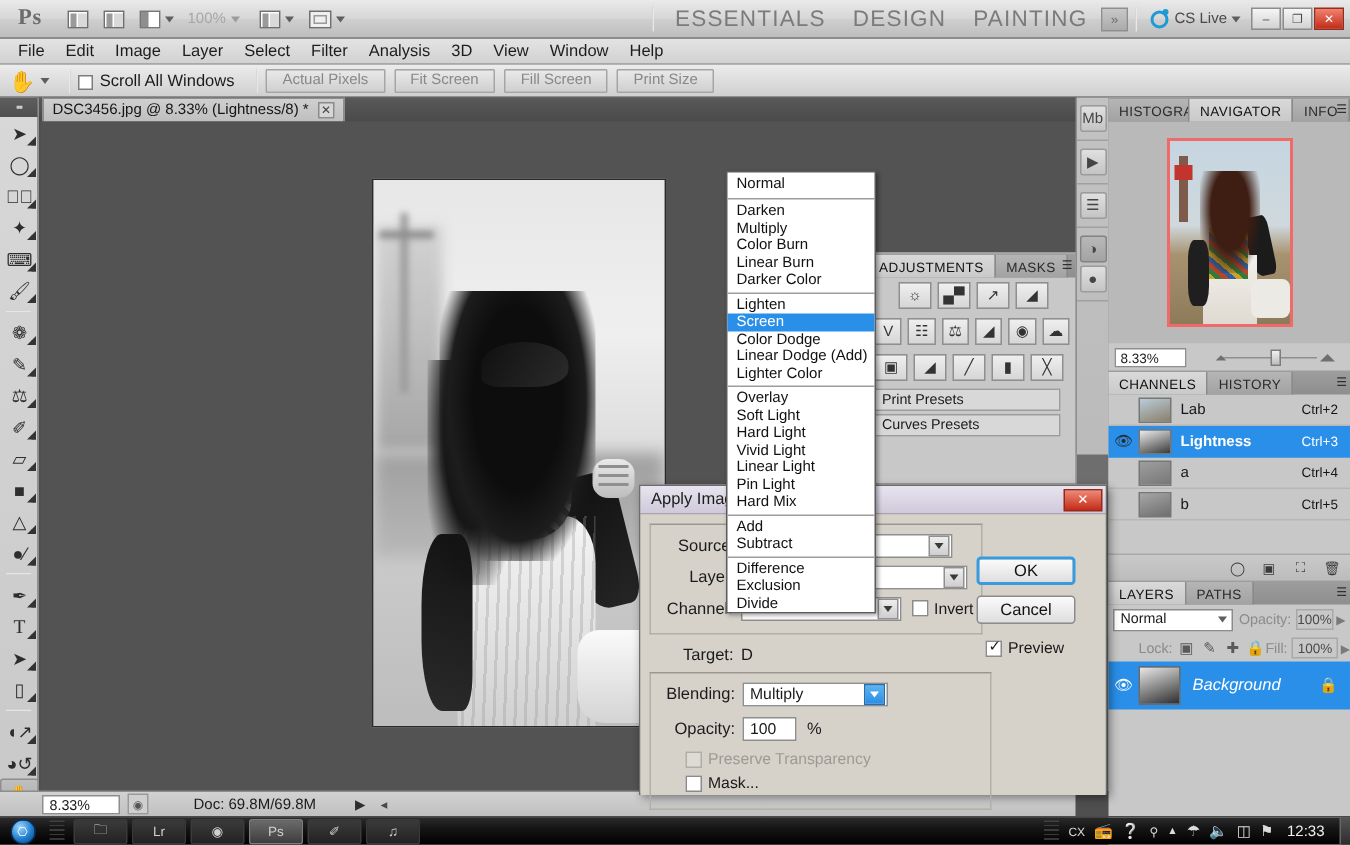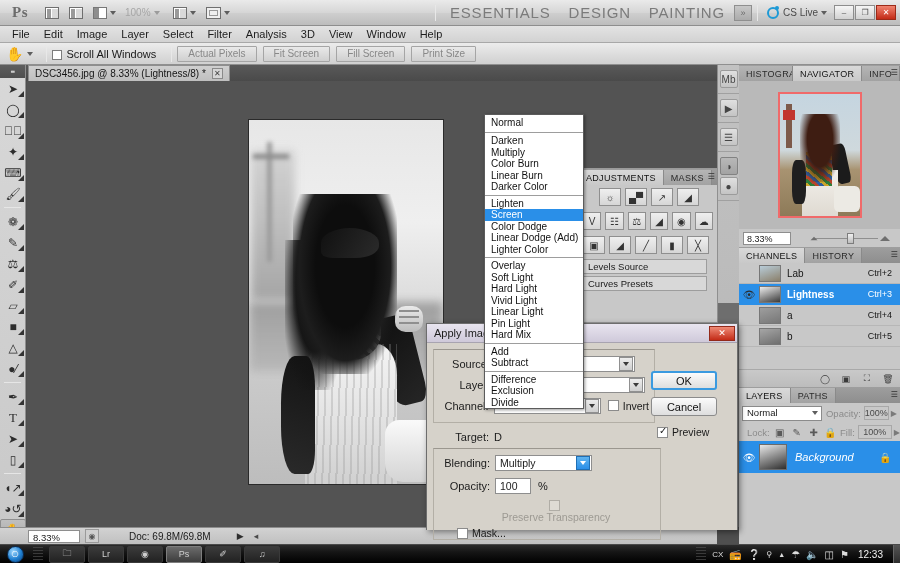--- a/index.html
+++ b/index.html
@@ -207,21 +207,21 @@
          justify-content:center; font-size:9px; color:#3a3a3a; }
 
   .lyrow1 { height:20px; display:flex; align-items:center; padding:2px 3px; background:#c8c8c8; }
   .lysel { width:120px; height:15px; background:#fff; border:1px solid #8b8b8b; font-size:9.5px;
            line-height:14px; padding-left:4px; display:flex; align-items:center; }
   .lysel .c { margin-left:auto; margin-right:3px; }
   .lylbl { font-size:9.5px; color:#8b8b8b; margin-left:4px; }
   .lyval { width:34px; height:14px; background:#c8c8c8; border:1px solid #a8a8a8; font-size:9px;
            text-align:center; line-height:13px; color:#4a4a4a; margin-left:3px; }
   .lyarrow { font-size:8px; color:#7a7a7a; margin-left:2px; }
-  .lockrow { height:18px; display:flex; align-items:center; font-size:9.5px; color:#8b8b8b; padding-left:8px; }
+  .lockrow { height:18px; display:flex; align-items:center; font-size:9.5px; color:#8b8b8b; padding-left:20px; }
   .lockico { width:14px; height:14px; margin-left:3px; display:flex; align-items:center;
              justify-content:center; font-size:10px; color:#5a5a5a; }
   .lyitem { height:32px; display:flex; align-items:center; background:#2a8fe8; color:#fff; }
   .lythumb { width:28px; height:26px; border:1px solid #6a6a6a; margin-right:8px; overflow:hidden;
              position:relative; flex:none; }
 
   
   #adjpanel { position:absolute; left:578px; top:168px; width:140px; height:155px; background:#c8c8c8;
               border:1px solid #9a9a9a; }
   #adjtabs { height:16px; display:flex; background:linear-gradient(to bottom,#9e9e9e,#8e8e8e); }
@@ -261,21 +261,21 @@
   .ddbtn.blue { background:linear-gradient(to bottom,#5fb3ef,#2a8fe8); border-color:#1f6fb5; }
   .ddbtn .t { width:0;height:0;border-left:3px solid transparent;border-right:3px solid transparent;
               border-top:4px solid #3a3a3a; }
   .ddbtn.blue .t { border-top-color:#fff; }
   .numf { width:36px; height:16px; background:#fff; border:1px solid #8e8e8e; font-size:10.5px;
           line-height:15px; text-align:left; padding-left:4px; }
   .dchk { display:flex; align-items:center; font-size:10.5px; }
   .dchk .b { width:11px; height:11px; border:1px solid #8b8b8b; background:#fff; margin-right:4px;
              position:relative; flex:none; }
   .dchk .b.on:after { content:"✓"; position:absolute; left:1px; top:-3px; font-size:10px; color:#1b1b1b; }
-  .dchk.dis { color:#9d9a93;flex-direction:column; }
+  .dchk.dis { color:#9d9a93; }
   .dchk.dis .b { border-color:#b0ada6; background:#dedbd4; }
   .dbtn { width:66px; height:19px; background:linear-gradient(to bottom,#fbfbfb,#dedede);
           border:1px solid #8b8b8b; border-radius:3px; font-size:11px; display:flex;
           align-items:center; justify-content:center; color:#111; }
   .dbtn.def { border:2px solid #3a9ae0; }
   #dlgright { position:absolute; right:6px; top:28px; width:80px; }
 
   
   #taskbar { position:absolute; left:0; top:544px; width:900px; height:19px;
              background:linear-gradient(to bottom,#2b2b2b 0%,#151515 40%,#000 100%);
@@ -456,21 +456,21 @@
       <div class="adjico">◉</div>
       <div class="adjico">☁</div>
     </div>
     <div class="adjgrid">
       <div class="adjico">▣</div>
       <div class="adjico">◢</div>
       <div class="adjico">╱</div>
       <div class="adjico">▮</div>
       <div class="adjico">╳</div>
     </div>
-    <div class="presetrow">Levels Source</div>
+    <div class="presetrow">Print Presets</div>
     <div class="presetrow">Curves Presets</div>
   </div>
 
   <div id="icondock">
     <div class="dkgrp">
       <div class="dkico">Mb</div>
     </div>
     <div class="dkgrp">
       <div class="dkico">▶</div>
     </div>

